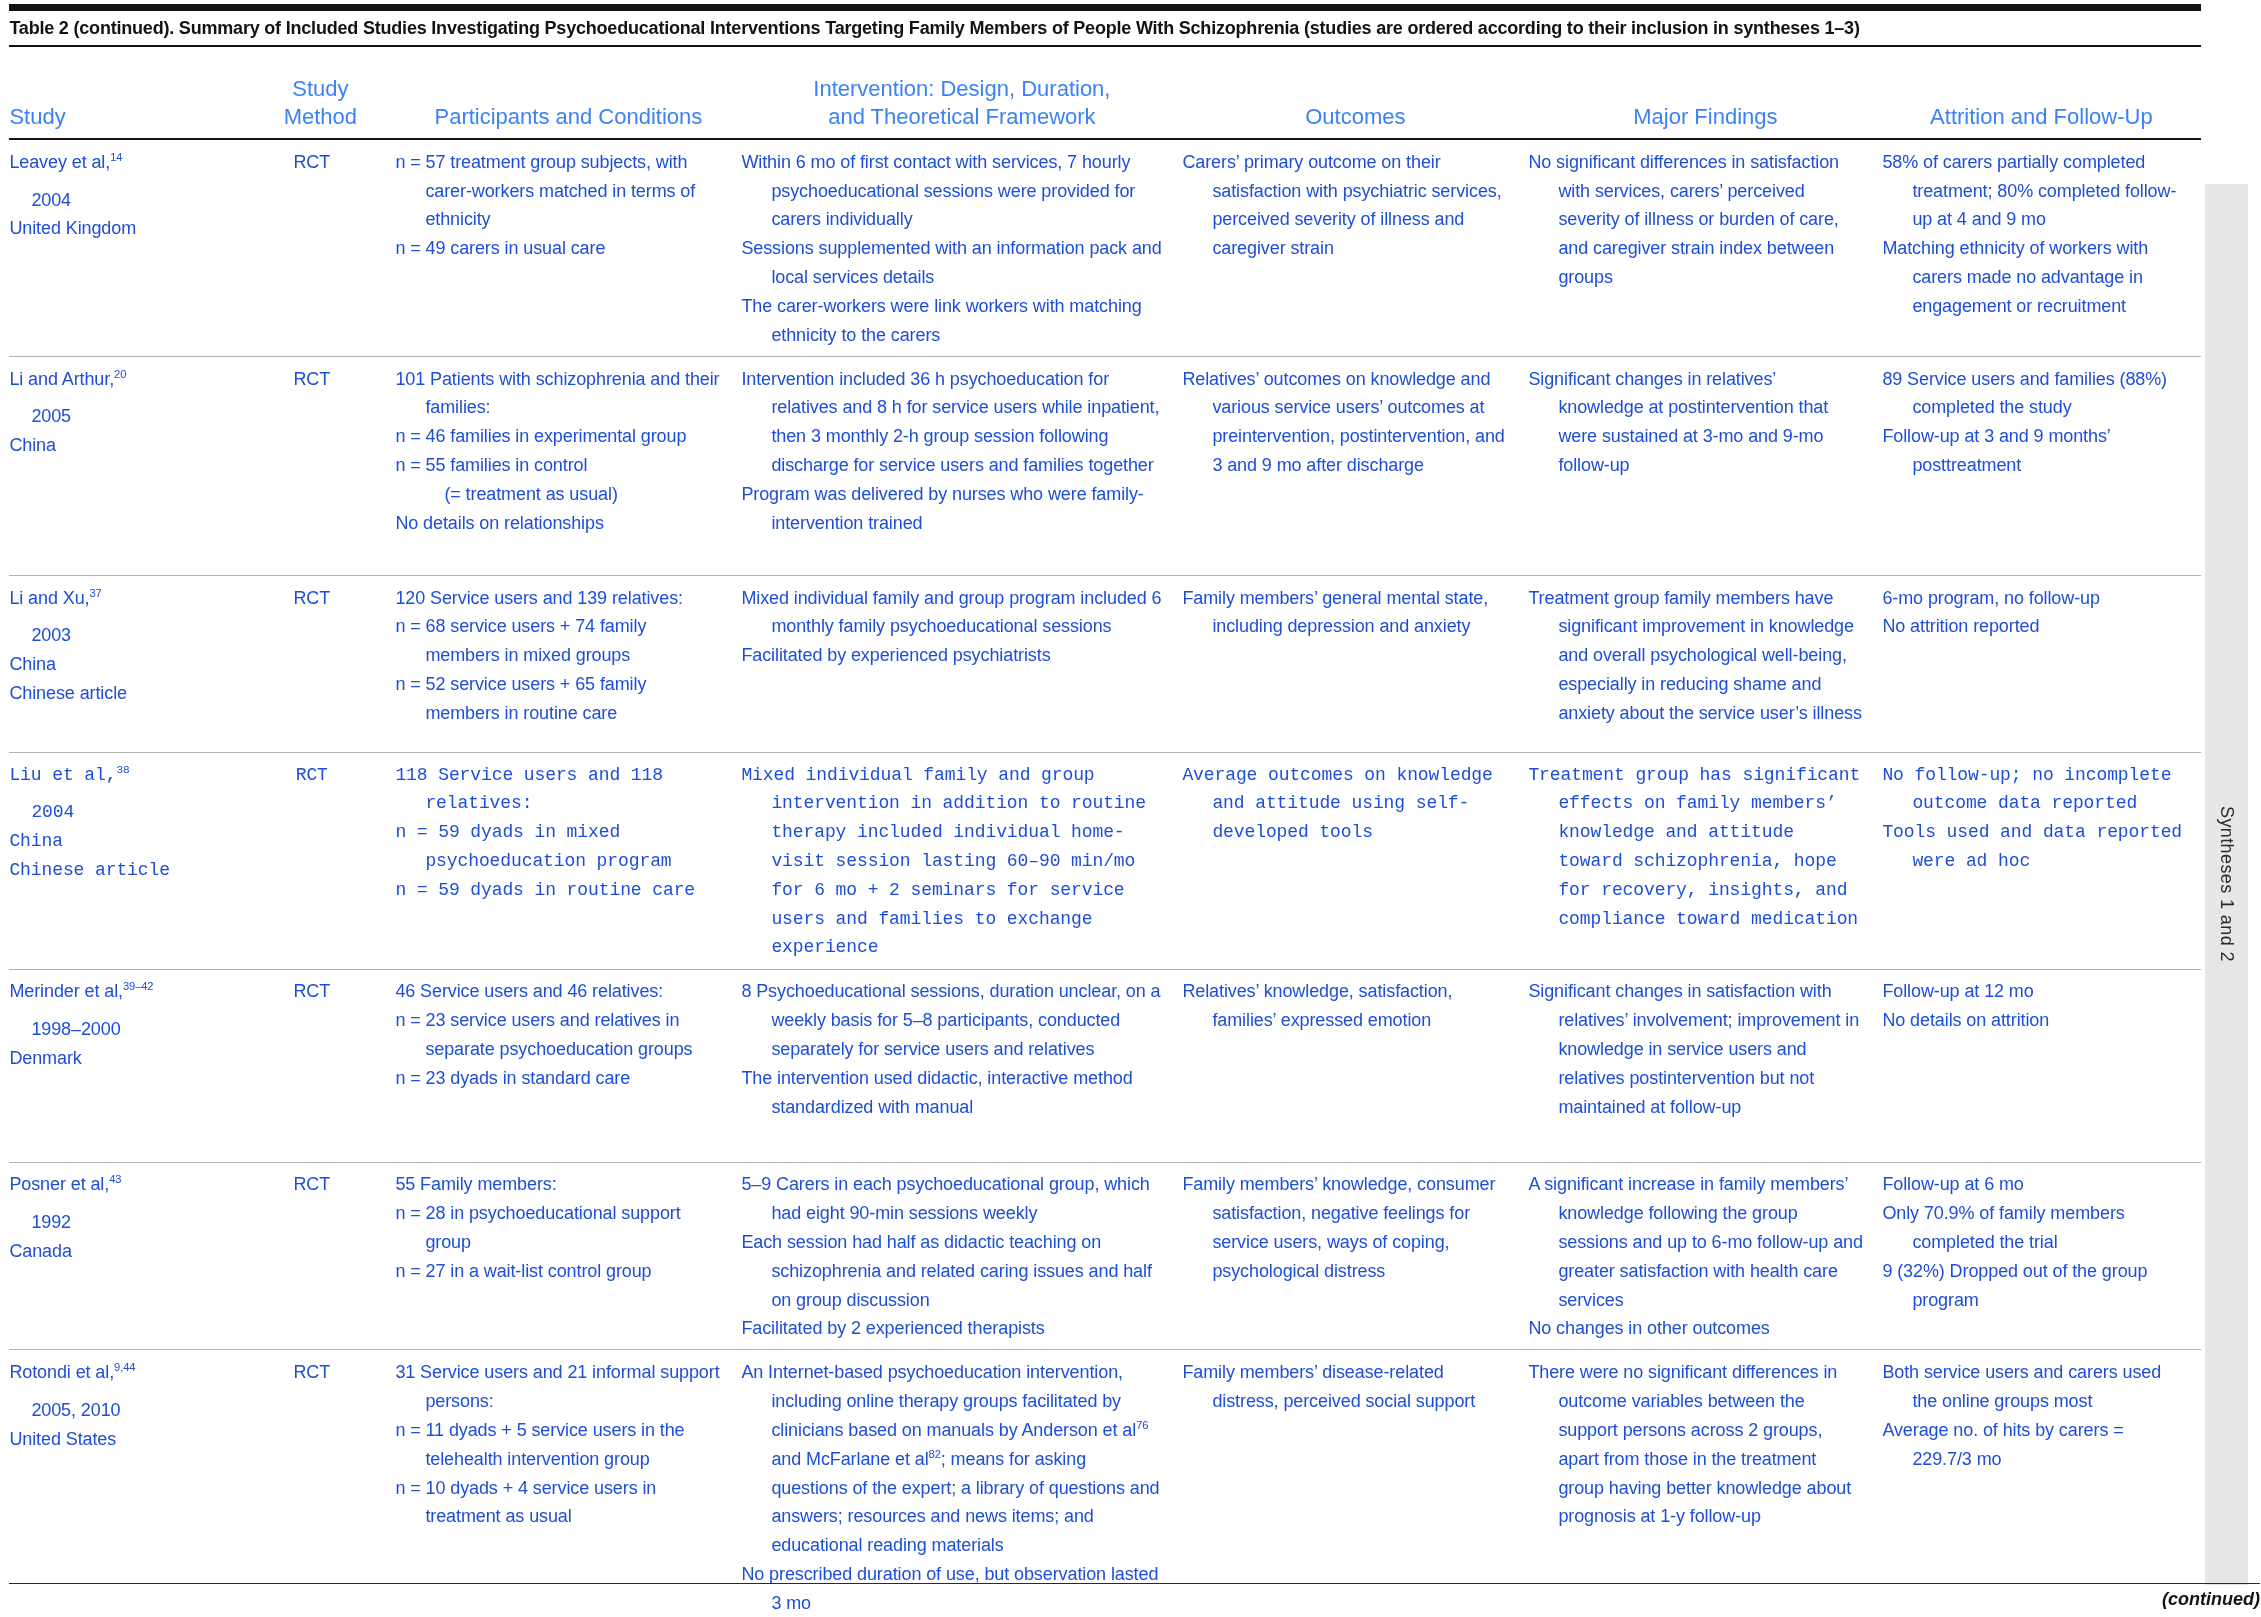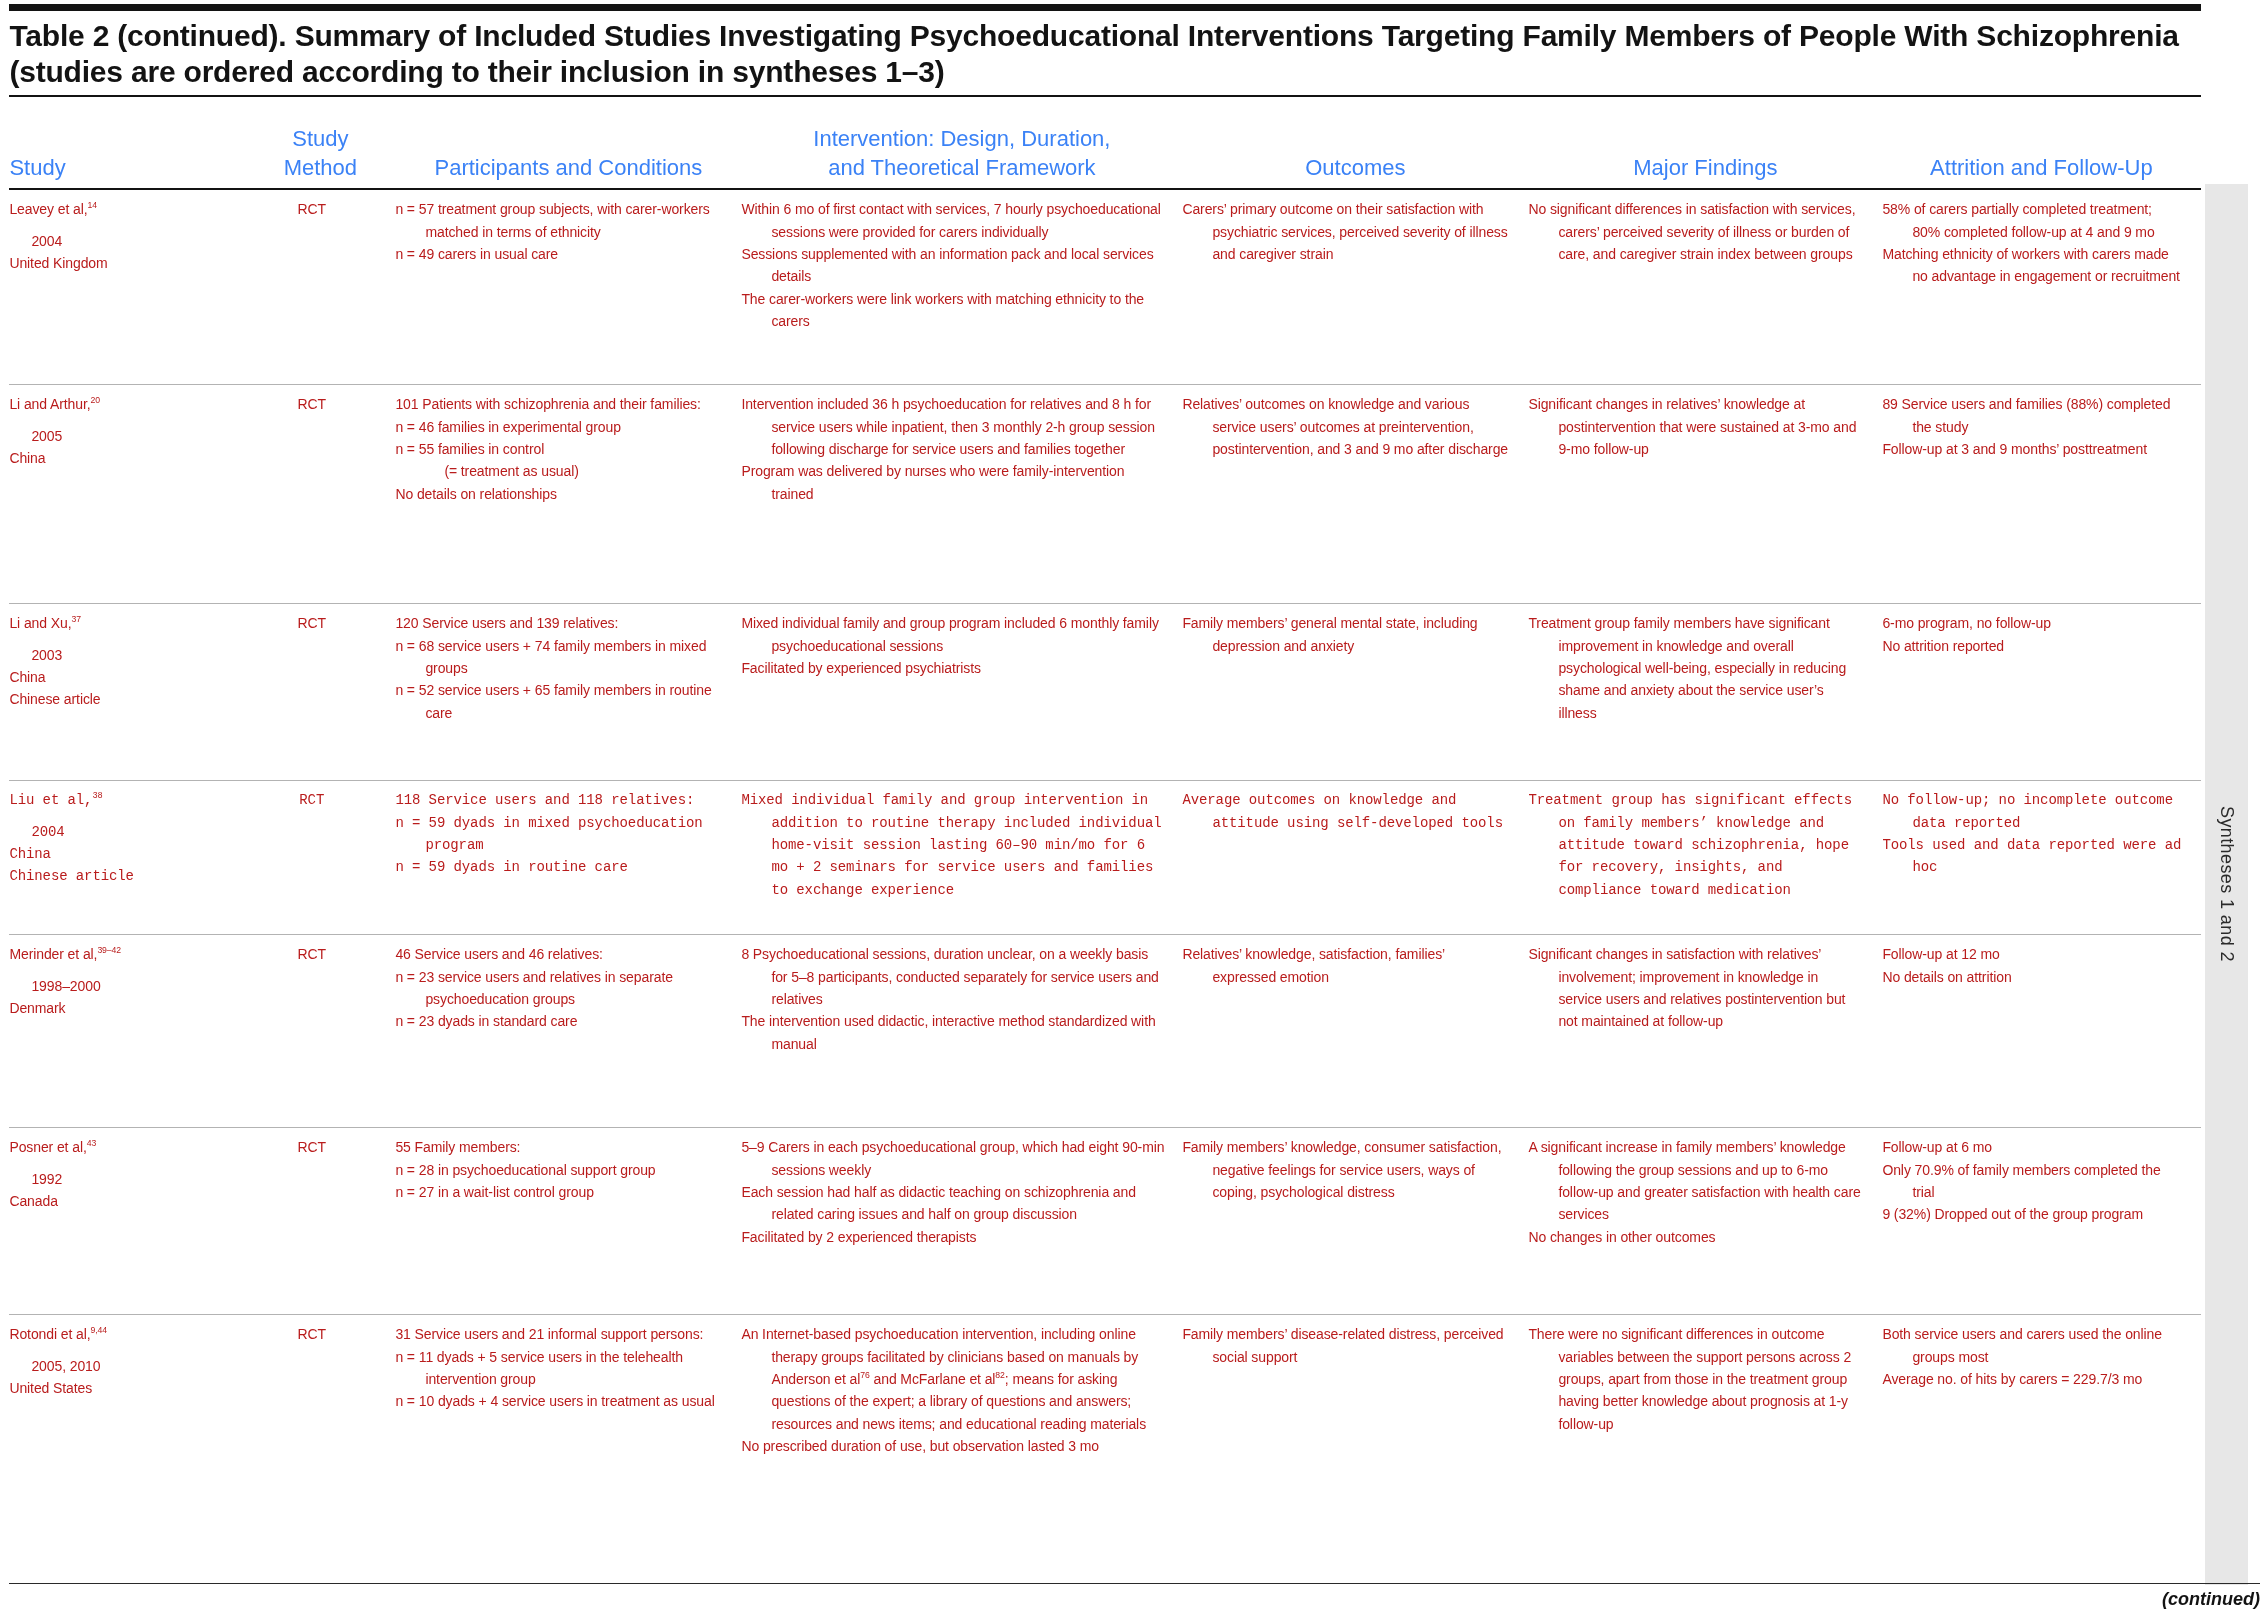--- a/index.html
+++ b/index.html
@@ -5,21 +5,21 @@
   html,body{margin:0;padding:0;}
   body{
     width:2261px;height:1617px;background:#ffffff;overflow:hidden;position:relative;
     font-family:"Liberation Sans",sans-serif;color:#111;
     -webkit-font-smoothing:antialiased;
   }
   .page{position:relative;width:2261px;height:1617px;}
   .content{padding:0 60px 0 9.4px;}
   .top-bar{height:7px;background:#131313;margin:3.9px 0 0 0;}
   .title{
-    font-size:30px;font-weight:bold;line-height:1.2;margin:7px 0 5.5px 0;
+    font-size:18px;font-weight:bold;line-height:1.2;margin:7px 0 5.5px 0;
     letter-spacing:-0.2px;color:#131313;
   }
   .title-rule{border-bottom:2.4px solid #131313;}
   
   .thead,.tr{
     display:grid;
     grid-template-columns:236px 150px 346px 441px 346px 354px 318px;
   }
   .thead{
     min-height:93px;align-items:end;border-bottom:2.4px solid #131313;
@@ -33,22 +33,22 @@
   .tbody .tr{box-sizing:border-box;padding:7.9px 0 6.3px 0;}
   .tbody .tr + .tr{border-top:0.8px solid #b3b3b3;}
   .tbody .tr:nth-child(1){min-height:194px;}
   .tbody .tr:nth-child(2){min-height:219px;}
   .tbody .tr:nth-child(3){min-height:177px;}
   .tbody .tr:nth-child(4){min-height:154px;font-family:Liberation Mono, monospace;}
   .tbody .tr:nth-child(5){min-height:193px;}
   .tbody .tr:nth-child(6){min-height:187px;}
   .tbody .tr:nth-child(7){min-height:236px;}
   .td{
-    font-size:14px;line-height:1.6;padding:0 17.3px 0 0;box-sizing:border-box;
-    color:#b91c1c;letter-spacing:-0.1px;
+    font-size:18px;line-height:1.6;padding:0 17.3px 0 0;box-sizing:border-box;
+    color:#1d4ed8;letter-spacing:-0.1px;
   }
   .td p.line{margin:0;padding-left:30px;text-indent:-30px;}
   .td p.ind1{padding-left:49px;text-indent:0;}
   .col-study p.line{padding-left:0;text-indent:0;}
   .col-study p.ind1{padding-left:22px;text-indent:0;margin-top:9px;}
   .col-method{text-align:center;}
   .col-method p.line{padding-left:0;text-indent:0;}
   sup{font-size:0.62em;line-height:0;}
   
   .side-strip{

